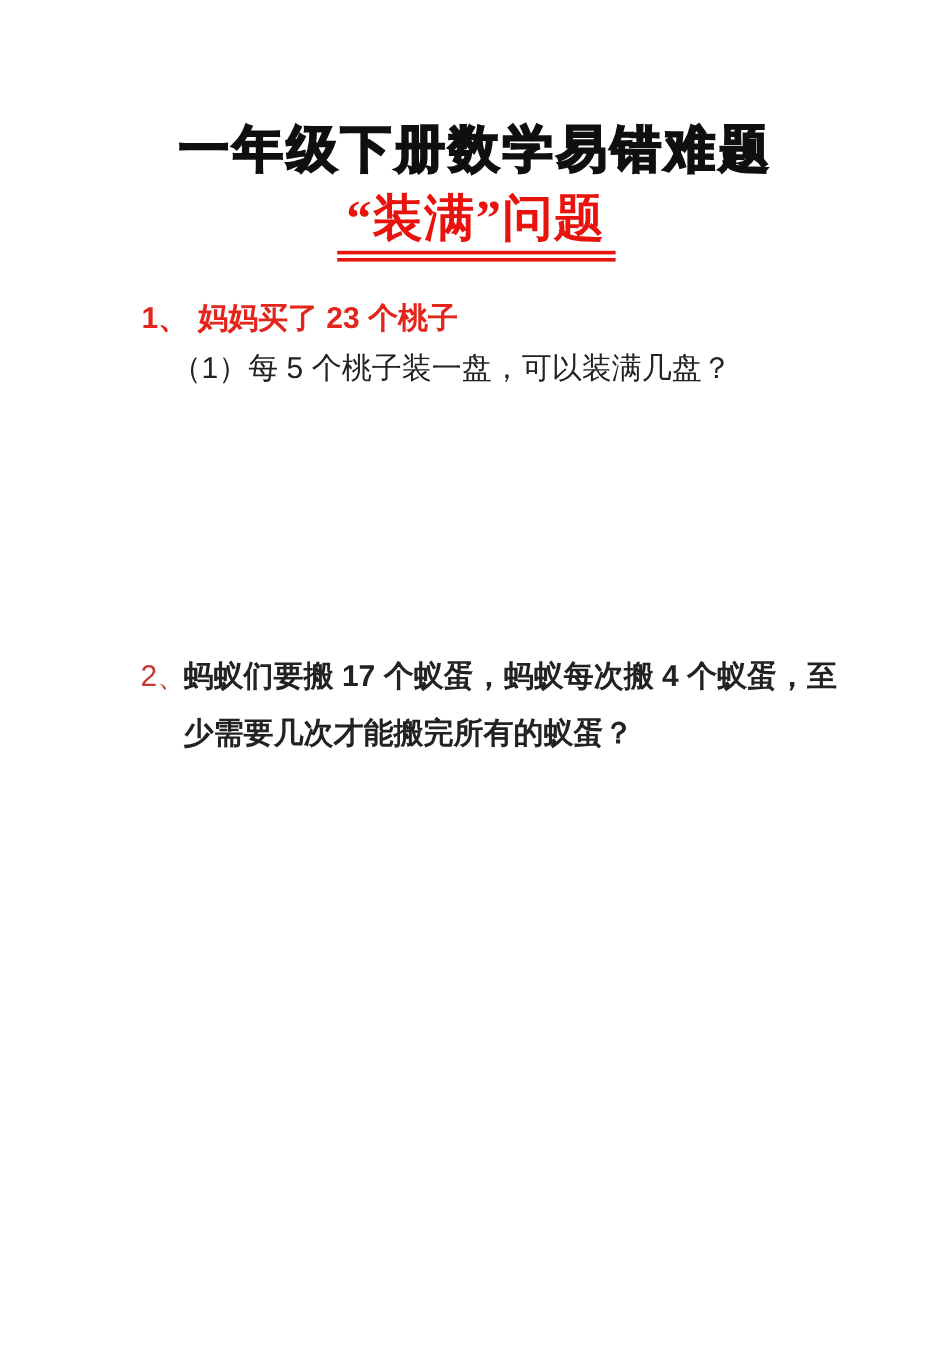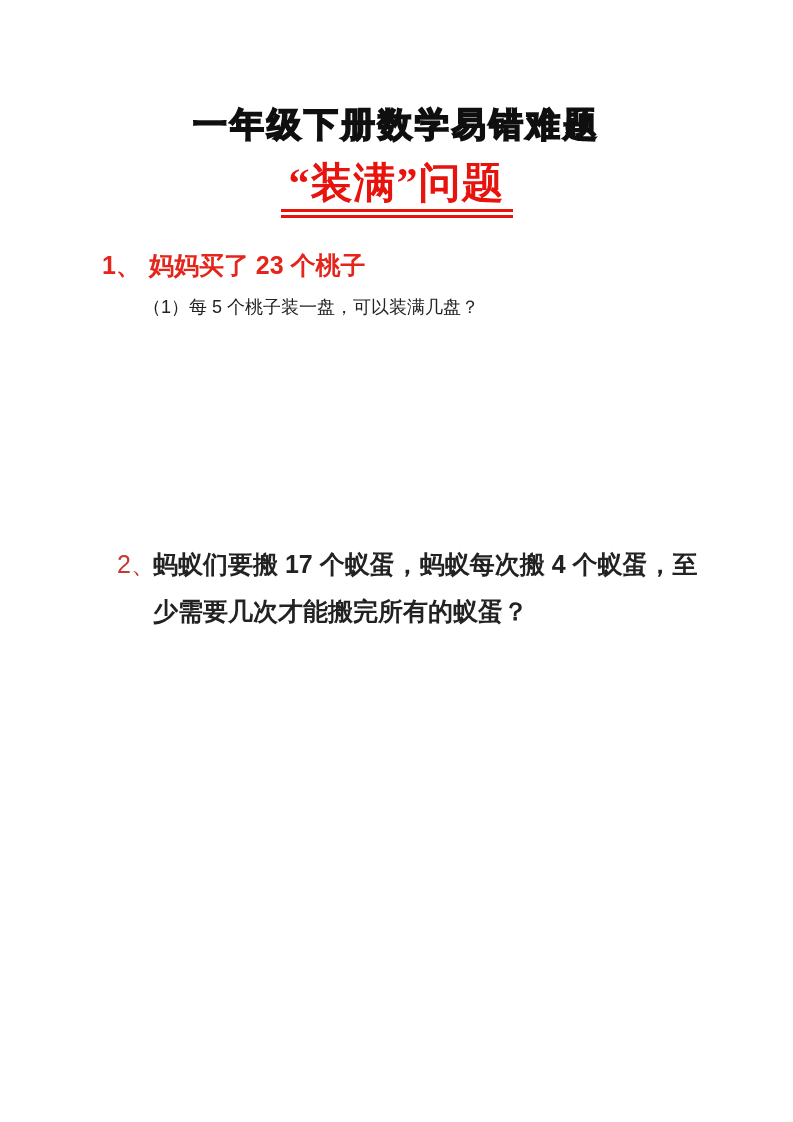--- a/index.html
+++ b/index.html
@@ -18,21 +18,21 @@
 
   
   .title {
     position: absolute;
     top: 98px;
     left: 0;
     width: 100%;
     margin: 0;
     text-align: center;
     font-family: sans-serif;
-    font-size: 34px;
+    font-size: 42px;
     line-height: 52px;
     font-weight: 900;
     letter-spacing: 3px;
     color: #0f0f0f;
     -webkit-text-stroke: 1.8px #0f0f0f;
   }
   .subtitle-wrap {
     position: absolute;
     top: 160px;
     left: 0;
@@ -49,33 +49,33 @@
     color: #e8130c;
     padding: 0 8px 3px 8px;
     border-bottom: 9px double #e8130c;
     letter-spacing: 1px;
   }
 
   
   .problem-heading {
     position: absolute;
     top: 248px;
-    left: 102px;
+    left: 118px;
     font-size: 25px;
     line-height: 34px;
     font-weight: 700;
     color: #e3251b;
     white-space: nowrap;
   }
   .problem-heading .num { margin-right: 8px; }
 
   .sub-question {
     position: absolute;
     left: 143px;
-    font-size: 18px;
+    font-size: 25px;
     line-height: 34px;
     color: #222222;
     white-space: nowrap;
   }
   .sub-question.first  { top: 290px; }
   .sub-question.second { top: 413px; }
 
   .q {
     position: absolute;
     font-size: 25px;

